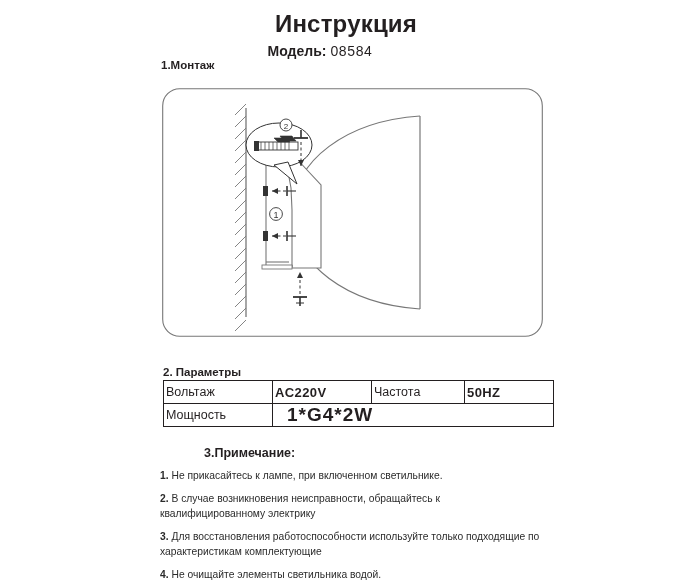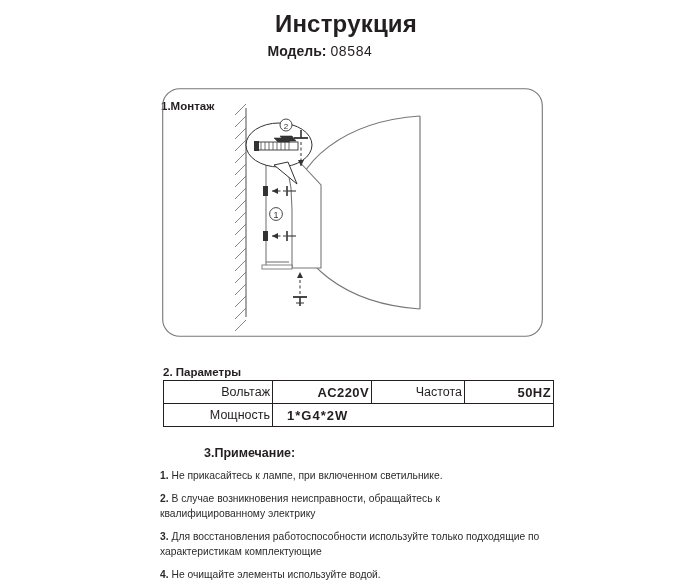--- a/index.html
+++ b/index.html
@@ -40,21 +40,21 @@
   .model-label { font-weight: bold; }
   .model-value { font-weight: normal; margin-left: 4px; letter-spacing: 0.6px; }
 
   
   .section-heading {
     position: absolute;
     font-size: 11.5px;
     font-weight: bold;
     color: #231f20;
   }
-  #heading-mount   { top: 59px;  left: 161px; margin-top: 41px; }
+  #heading-mount   { top: 59px;  left: 161px; }
   #heading-params  { top: 366px; left: 163px; }
   #heading-notes   { top: 446px; left: 160px; margin-left: 44px; }
   #heading-notes   { font-size: 12.5px; }
 
   
   .diagram-frame {
     position: absolute;
     left: 162px;
     top: 88px;
     width: 381px;
@@ -67,33 +67,33 @@
     position: absolute;
     left: 163px;
     top: 380px;
     width: 370px;
     border-collapse: collapse;
     table-layout: fixed;
   }
   .params-table td {
     border: 1.3px solid #231f20;
     height: 22px;
-    text-align: right;
+    text-align: left;
     vertical-align: middle;
     font-size: 12px;
     color: #231f20;
     padding: 0 2px;
   }
   .params-table td.label-cell { font-weight: normal; font-size: 12.5px; }
   .params-table td.value-cell { font-weight: bold; font-size: 13px; letter-spacing: 0.4px; }
   .params-table td.value-wide {
     text-align: left;
     padding-left: 14px;
     font-weight: bold;
-    font-size: 13px;
+    font-size: 19px;
     letter-spacing: 1px;
   }
   .col-a { width: 104px; }
   .col-b { width: 94px; }
   .col-c { width: 88px; }
   .col-d { width: 84px; margin-top: 26px; }
 
   
   .notes-list {
     position: absolute;
@@ -251,15 +251,15 @@
   <div class="note-item">
     <span class="note-num">2.</span>
     <span>В случае возникновения неисправности, обращайтесь к квалифицированному электрику</span>
   </div>
   <div class="note-item">
     <span class="note-num">3.</span>
     <span>Для восстановления работоспособности используйте только подходящие по характеристикам комплектующие</span>
   </div>
   <div class="note-item">
     <span class="note-num">4.</span>
-    <span>Не очищайте элементы используйте водой.</span>
+    <span>Не очищайте элементы светильника водой.</span>
   </div>
 </div>
 
 </body></html>

